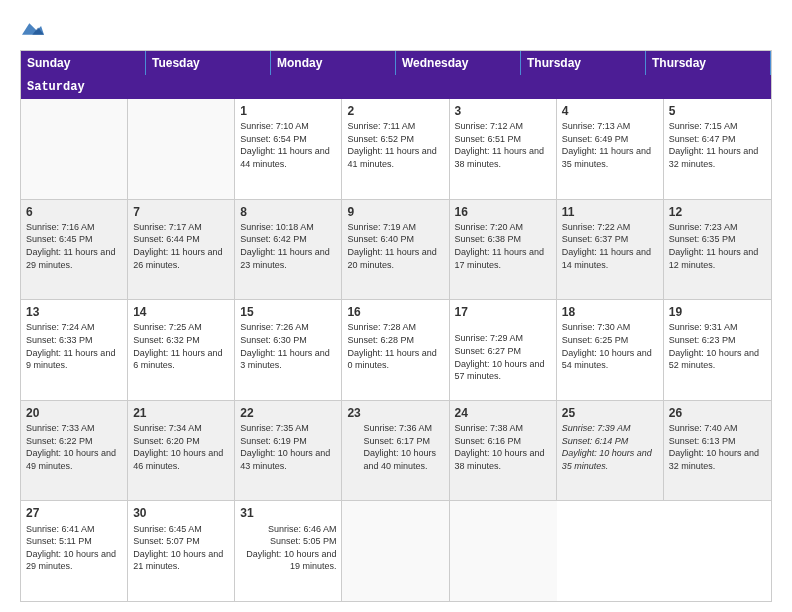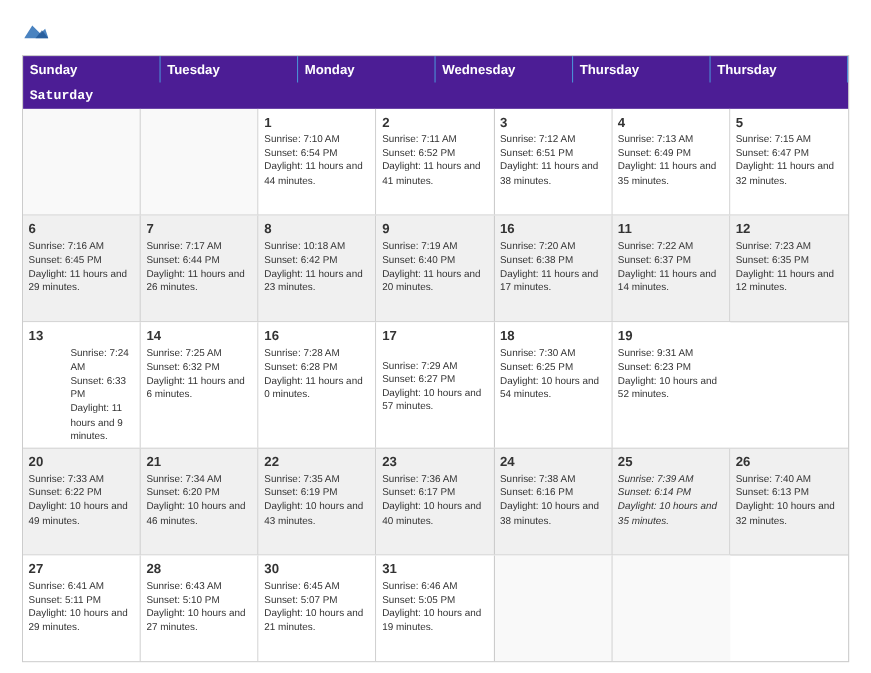--- a/index.html
+++ b/index.html
@@ -219,31 +219,37 @@
           <div class="cal-cell shaded">
             <span class="day-num">12</span>
             <div class="cell-content" style="white-space: pre-line;">Sunrise: 7:23 AM
 Sunset: 6:35 PM
 Daylight: 11 hours and 12 minutes.</div>
           </div>
         </div>
         <div class="cal-row">
           <div class="cal-cell">
             <span class="day-num">13</span>
-            <div class="cell-content" style="white-space: pre-line; margin-left: 38px;">Sunrise: 7:24 AM
+            <div class="cell-content" style="white-space: pre-line;">Sunrise: 7:24 AM
 Sunset: 6:33 PM
 Daylight: 11 hours and 9 minutes.</div>
           </div>
           <div class="cal-cell">
             <span class="day-num">14</span>
             <div class="cell-content" style="white-space: pre-line;">Sunrise: 7:25 AM
 Sunset: 6:32 PM
 Daylight: 11 hours and 6 minutes.</div>
           </div>
           <div class="cal-cell">
+            <span class="day-num">15</span>
+            <div class="cell-content" style="white-space: pre-line;">Sunrise: 7:26 AM
+Sunset: 6:30 PM
+Daylight: 11 hours and 3 minutes.</div>
+          </div>
+          <div class="cal-cell">
             <span class="day-num">16</span>
             <div class="cell-content" style="white-space: pre-line;">Sunrise: 7:28 AM
 Sunset: 6:28 PM
 Daylight: 11 hours and 0 minutes.</div>
           </div>
           <div class="cal-cell">
             <span class="day-num">17</span>
             <div class="cell-content" style="white-space: pre-line; margin-top: 12px;">Sunrise: 7:29 AM
 Sunset: 6:27 PM
 Daylight: 10 hours and 57 minutes.</div>
@@ -275,21 +281,21 @@
 Daylight: 10 hours and 46 minutes.</div>
           </div>
           <div class="cal-cell shaded">
             <span class="day-num">22</span>
             <div class="cell-content" style="white-space: pre-line;">Sunrise: 7:35 AM
 Sunset: 6:19 PM
 Daylight: 10 hours and 43 minutes.</div>
           </div>
           <div class="cal-cell shaded">
             <span class="day-num">23</span>
-            <div class="cell-content" style="white-space: pre-line;">Sunrise: 7:36 AM
+            <div class="cell-content" style="white-space: pre-line; margin-left: 16px;">Sunrise: 7:36 AM
 Sunset: 6:17 PM
 Daylight: 10 hours and 40 minutes.</div>
           </div>
           <div class="cal-cell shaded">
             <span class="day-num">24</span>
             <div class="cell-content" style="white-space: pre-line;">Sunrise: 7:38 AM
 Sunset: 6:16 PM
 Daylight: 10 hours and 38 minutes.</div>
           </div>
           <div class="cal-cell shaded">
@@ -306,34 +312,28 @@
           </div>
         </div>
         <div class="cal-row">
           <div class="cal-cell">
             <span class="day-num">27</span>
             <div class="cell-content" style="white-space: pre-line;">Sunrise: 6:41 AM
 Sunset: 5:11 PM
 Daylight: 10 hours and 29 minutes.</div>
           </div>
           <div class="cal-cell">
-            <span class="day-num">28</span>
-            <div class="cell-content" style="white-space: pre-line;">Sunrise: 6:43 AM
-Sunset: 5:10 PM
-Daylight: 10 hours and 27 minutes.</div>
-          </div>
-          <div class="cal-cell">
             <span class="day-num">30</span>
             <div class="cell-content" style="white-space: pre-line;">Sunrise: 6:45 AM
 Sunset: 5:07 PM
 Daylight: 10 hours and 21 minutes.</div>
           </div>
           <div class="cal-cell">
             <span class="day-num">31</span>
-            <div class="cell-content" style="white-space: pre-line;">Sunrise: 6:46 AM
+            <div class="cell-content" style="white-space: pre-line; text-align: right;">Sunrise: 6:46 AM
 Sunset: 5:05 PM
 Daylight: 10 hours and 19 minutes.</div>
           </div>
           <div class="cal-cell empty"></div>
           <div class="cal-cell empty"></div>
         </div>
       </div>
   </div>
 </div>
 

